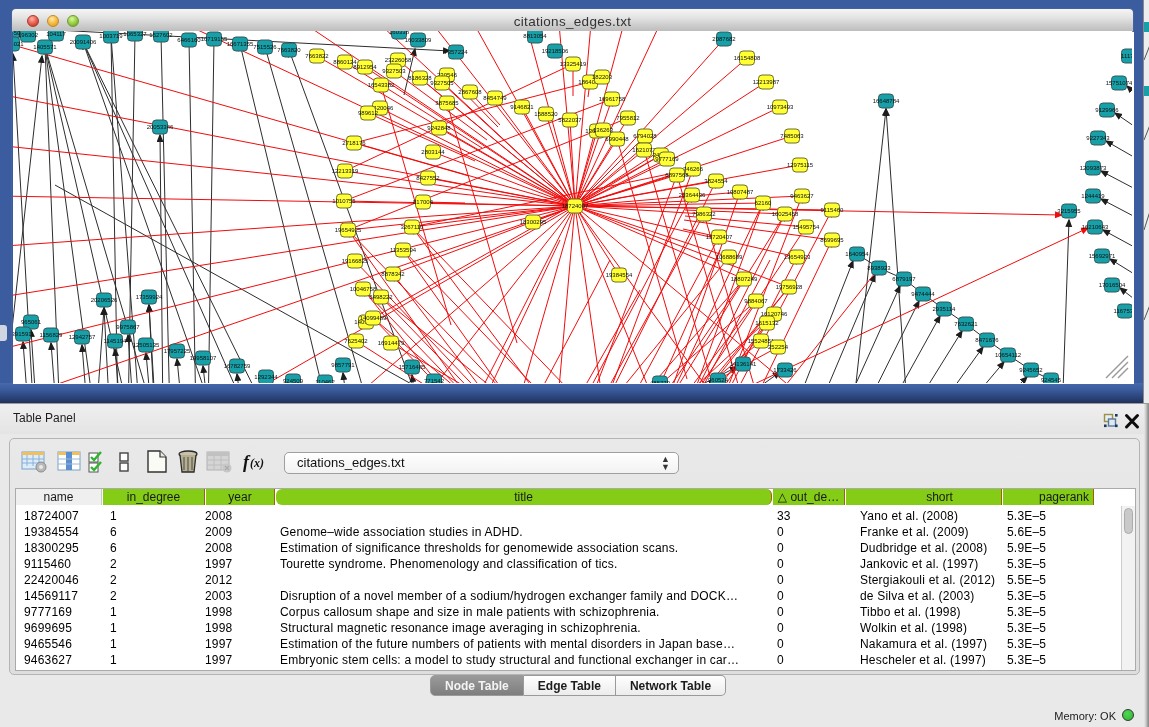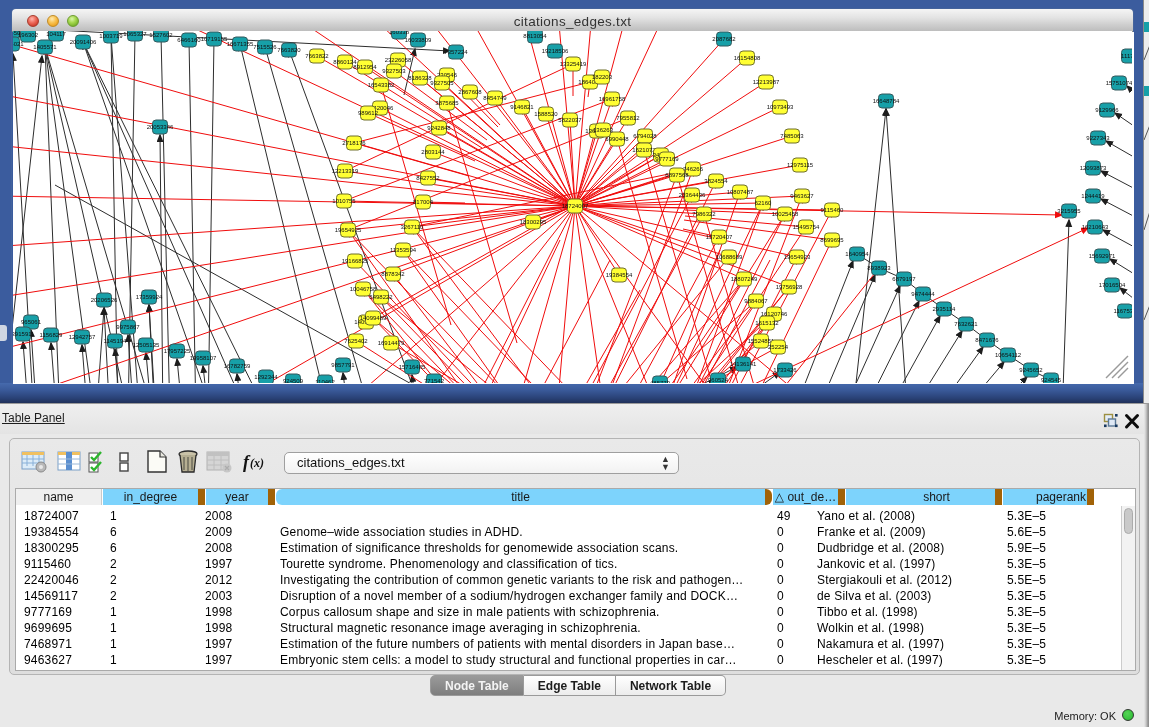--- a/index.html
+++ b/index.html
@@ -10,38 +10,38 @@
 .titlebar { position:absolute; left:0; top:0; width:100%; height:23px; border-radius:4px 4px 0 0; background:linear-gradient(180deg,#f5f5f5 0%,#e3e3e3 40%,#cfcfcf 70%,#bdbdbd 100%); border-bottom:1px solid #8c8c8c; }
 .title { position:absolute; width:100%; text-align:center; top:5px; font-size:13.5px; color:#333; letter-spacing:0.3px; }
 .tl { position:absolute; top:6px; width:12px; height:12px; border-radius:50%; }
 .tl.r { left:15px; background:radial-gradient(circle at 40% 30%, #ffb3ab, #ee6e5f 40%, #d3402f 75%, #a62c1e); border:1px solid #a63b2d;}
 .tl.y { left:35px; background:radial-gradient(circle at 40% 30%, #ffe9b0, #f8c455 40%, #efa522 75%, #c07c12); border:1px solid #c08b27;}
 .tl.g { left:55px; background:radial-gradient(circle at 40% 30%, #d8f5a8, #a5d84e 40%, #7ab52c 75%, #58901c); border:1px solid #6e9b31;}
 .canvas { position:absolute; left:1px; top:23px; width:1121px; height:352px; background:#fff; }
 .lefthandle { position:absolute; left:0; top:325px; width:7px; height:16px; background:#cfd6e2; border-radius:0 3px 3px 0; }
 .tablepanel { position:absolute; left:0; top:403px; width:1149px; height:324px; background:#e9e9e9; border-top:1px solid #9a9a9a; }
 .tp-head { position:absolute; left:0; top:0; width:100%; height:30px; background:linear-gradient(180deg,#efefef,#e4e4e4); }
-.tp-title { position:absolute; left:2px; top:7px; font-size:12px; color:#1d1d1d;text-decoration:underline; }
+.tp-title { position:absolute; left:13px; top:7px; font-size:12px; color:#1d1d1d; }
 .tp-icons { position:absolute; right:5px; top:9px; }
 .innerpanel { position:absolute; left:9px; top:34px; width:1131px; height:237px; background:linear-gradient(180deg,#e9e9e9,#dedede); border:1px solid #b4b4b4; border-radius:5px; }
 .toolbar { position:absolute; left:0px; top:10px; height:28px; }
 .combo { position:absolute; left:274px; top:13px; width:395px; height:22px; background:linear-gradient(180deg,#ffffff,#f2f2f2); border:1px solid #9f9f9f; border-radius:5px; font-size:13px; color:#111; line-height:20px; padding-left:12px; }
 .combo .steppers { position:absolute; right:8px; top:2px; font-size:9px; color:#333; letter-spacing:0; line-height:8px; text-align:center; }
 .table { position:absolute; left:5px; top:49px; width:1121px; height:183px; background:#fff; border:1px solid #aaa; overflow:hidden; }
 .thead { position:absolute; left:0; top:0; width:100%; height:20px; font-size:12px; color:#1a1a1a; }
-.thead div { position:absolute; top:0; height:16px; text-align:center; background:#7dd3fc; border-right:7px solid #a16207; line-height:16px; }
+.thead div { position:absolute; top:0; height:16px; text-align:center; background:#84cc16; border-right:1px solid #a16207; line-height:16px; }
 .tbody { position:absolute; left:0; top:19px; width:100%; font-size:12px; color:#000; letter-spacing:0.2px; }
 .tr { position:relative; height:16px; line-height:16px; white-space:nowrap; }
 .tr div { position:absolute; top:0; height:16px; overflow:hidden; }
 .c0 { left:8px;   width:81px;  }
 .c1 { left:94px;  width:98px; }
 .c2 { left:189px; width:70px; }
 .c3 { left:264px; width:490px; }
 .c4 { left:761px; width:72px; }
-.c5 { left:801px; width:152px; }
+.c5 { left:844px; width:152px; }
 .c6 { left:991px; width:90px; }
 .scroll { position:absolute; right:0px; top:17px; bottom:1px; width:14px; height:165px; background:#f2f2f2; border-left:1px solid #ccc; }
 .thumb { position:absolute; left:2px; top:2px; width:9px; height:26px; background:#c9c9c9; border:1px solid #ababab; border-radius:5px; }
 .tabs { position:absolute; left:430px; top:271px; height:21px; display:flex; font-size:12px; font-weight:bold; }
 .tab { height:21px; line-height:20px; padding:0 14px; background:linear-gradient(180deg,#ffffff,#ececec); border:1px solid #9a9a9a; border-left:none; color:#1c1c1c; }
 .tab.first { border-left:1px solid #9a9a9a; border-radius:5px 0 0 5px; }
 .tab.last { border-radius:0 5px 5px 0; }
 .tab.sel { background:linear-gradient(180deg,#9a9a9a,#7e7e7e); color:#f4f4f4; }
 .status { position:absolute; right:33px; top:306px; font-size:11px; color:#222; }
 .statusdot { position:absolute; right:15px; top:305px; width:12px; height:12px; border-radius:50%; background:radial-gradient(circle at 42% 35%, #55d455, #38c43e 60%, #2aad31); border:1.5px solid #2f3a2f; }
@@ -963,21 +963,21 @@
         <div style="left:260px;width:496px;border-radius:6px;">title</div>
         <div style="left:757px;width:72px;">△ out_de…</div>
         <div style="left:830px;width:156px;padding-left:32px;">short</div>
         <div style="left:987px;width:91px;padding-left:32px;">pagerank</div>
       </div>
       <div class="tbody">
 <div class="tr">
             <div class="c0">18724007</div>
             <div class="c1">1</div>
             <div class="c2">2008</div>
-            <div class="c4">49</div>
+            <div class="c4">33</div>
             <div class="c5">Yano et al. (2008)</div>
             <div class="c6">5.3E–5</div>
           </div>
 <div class="tr">
             <div class="c0">19384554</div>
             <div class="c1">6</div>
             <div class="c2">2009</div>
             <div class="c3">Genome–wide association studies in ADHD.</div>
             <div class="c4">0</div>
             <div class="c5">Franke et al. (2009)</div>
@@ -998,21 +998,20 @@
             <div class="c2">1997</div>
             <div class="c3">Tourette syndrome. Phenomenology and classification of tics.</div>
             <div class="c4">0</div>
             <div class="c5">Jankovic et al. (1997)</div>
             <div class="c6">5.3E–5</div>
           </div>
 <div class="tr">
             <div class="c0">22420046</div>
             <div class="c1">2</div>
             <div class="c2">2012</div>
-            <div class="c3">Investigating the contribution of common genetic variants to the risk and pathogen…</div>
             <div class="c4">0</div>
             <div class="c5">Stergiakouli et al. (2012)</div>
             <div class="c6">5.5E–5</div>
           </div>
 <div class="tr">
             <div class="c0">14569117</div>
             <div class="c1">2</div>
             <div class="c2">2003</div>
             <div class="c3">Disruption of a novel member of a sodium/hydrogen exchanger family and DOCK…</div>
             <div class="c4">0</div>
@@ -1031,33 +1030,33 @@
 <div class="tr">
             <div class="c0">9699695</div>
             <div class="c1">1</div>
             <div class="c2">1998</div>
             <div class="c3">Structural magnetic resonance image averaging in schizophrenia.</div>
             <div class="c4">0</div>
             <div class="c5">Wolkin et al. (1998)</div>
             <div class="c6">5.3E–5</div>
           </div>
 <div class="tr">
-            <div class="c0">7468971</div>
+            <div class="c0">9465546</div>
             <div class="c1">1</div>
             <div class="c2">1997</div>
             <div class="c3">Estimation of the future numbers of patients with mental disorders in Japan base…</div>
             <div class="c4">0</div>
             <div class="c5">Nakamura et al. (1997)</div>
             <div class="c6">5.3E–5</div>
           </div>
 <div class="tr">
             <div class="c0">9463627</div>
             <div class="c1">1</div>
             <div class="c2">1997</div>
-            <div class="c3">Embryonic stem cells: a model to study structural and functional properties in car…</div>
+            <div class="c3">Embryonic stem cells: a model to study structural and functional exchanger in car…</div>
             <div class="c4">0</div>
             <div class="c5">Hescheler et al. (1997)</div>
             <div class="c6">5.3E–5</div>
           </div>
       </div>
       <div class="scroll">
           <div class="thumb"></div>
         </div>
     </div>
   </div>

